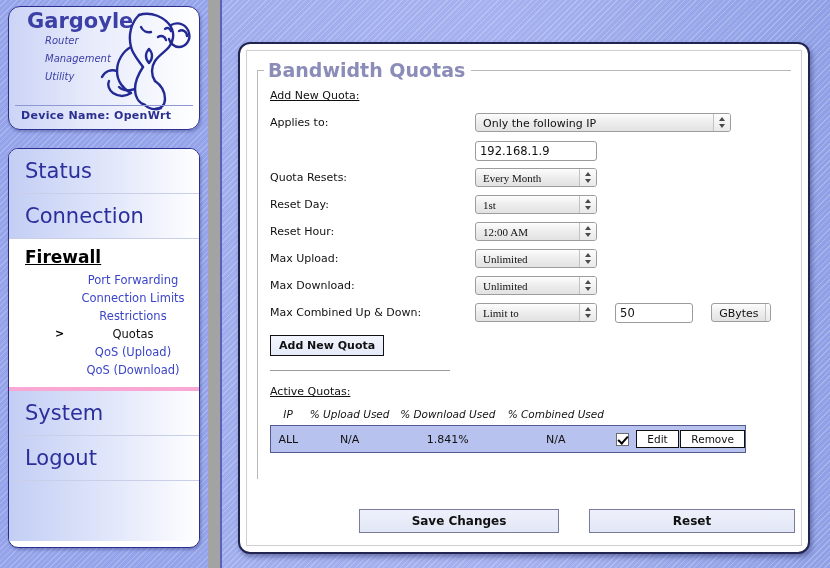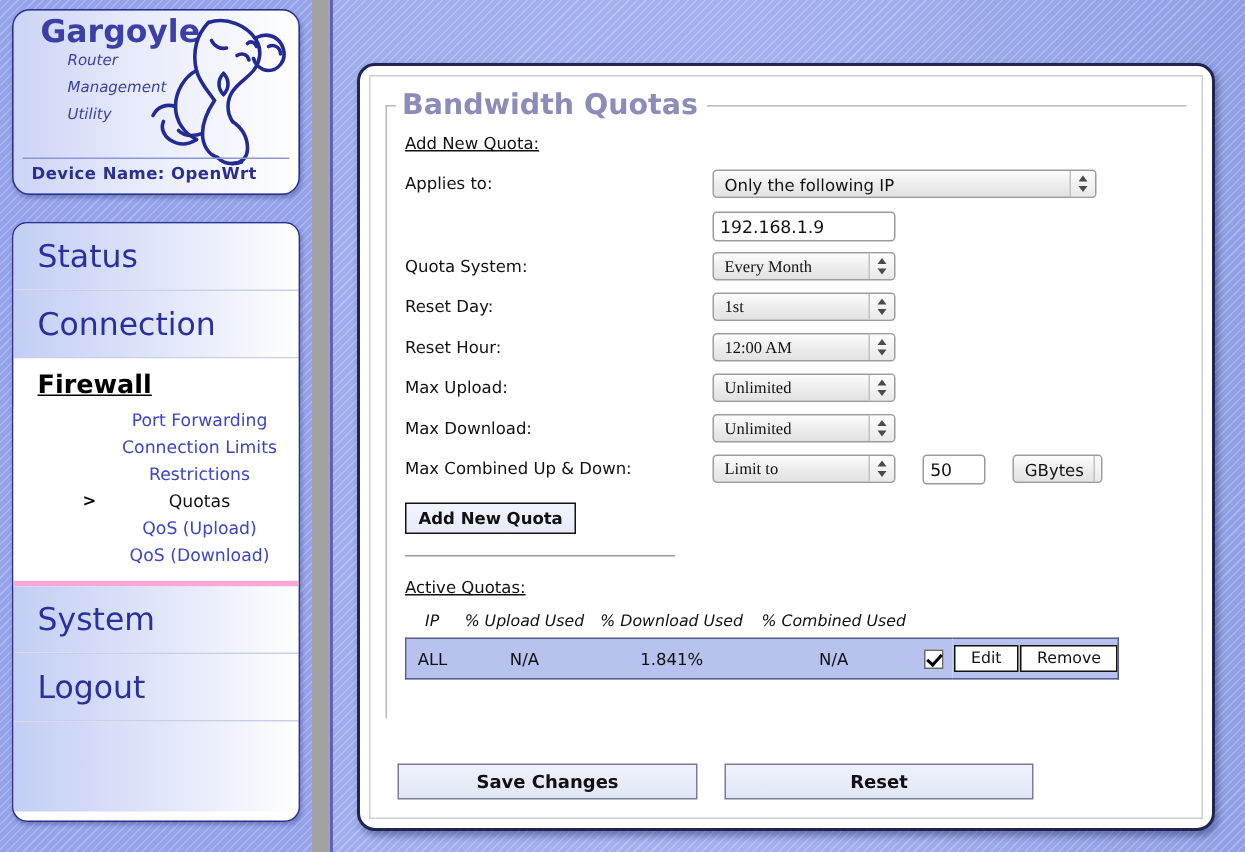--- a/index.html
+++ b/index.html
@@ -214,21 +214,21 @@
     border: 1px solid #9b9b9b;
     border-radius: 3px;
     background: #ffffff;
     font-size: 11.5px;
     font-family: "DejaVu Sans", sans-serif;
     color: #111;
     padding: 1px 4px;
     outline: none;
   }
   input.ip { width: 122px; }
-  input.num { width: 42px; }
+  input.num { width: 78px; }
 
   .btn-plain {
     border: 1px solid #111;
     background: linear-gradient(to bottom, #f2f5fd 0%, #e4eaf8 100%);
     font-size: 11px; font-weight: bold;
     font-family: "DejaVu Sans", sans-serif;
     color: #111;
     padding: 3px 8px;
     cursor: pointer;
   }
@@ -297,21 +297,22 @@
     padding: 2px 10px;
     cursor: pointer;
   }
 
   
   #bottom-bar {
     position: absolute;
     left: 18px; bottom: 12px;
     width: 530px;
     display: flex;
-    gap: 18px;
+    gap: 30px;
+    justify-content: flex-end;
   }
   .big-btn {
     border: 1px solid #7a7a9a;
     background: linear-gradient(to bottom, #eef1fb 0%, #e2e7f6 100%);
     font-size: 12px; font-weight: bold;
     font-family: "DejaVu Sans", sans-serif;
     color: #111;
     height: 24px;
     cursor: pointer;
   }
@@ -409,21 +410,21 @@
           </div>
         </div>
 
         <div class="frow" style="height:28px;">
           <div class="fctl" style="top:1px;">
             <input class="txt ip" type="text" value="192.168.1.9" style="">
           </div>
         </div>
 
         <div class="frow">
-          <div class="flabel">Quota System:</div>
+          <div class="flabel">Quota Resets:</div>
           <div class="fctl">
             <div class="sel w120">
               <span class="sel-text">Every Month</span>
               <span class="sel-arrow"></span>
             </div>
           </div>
         </div>
 
         <div class="frow">
           <div class="flabel">Reset Day:</div>

